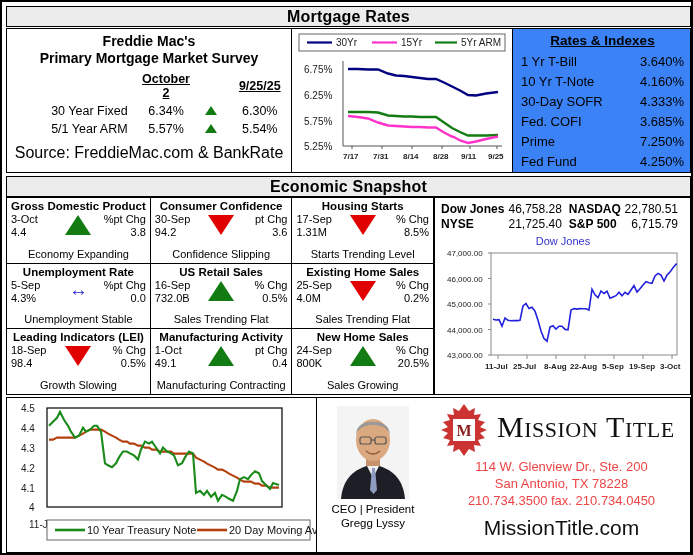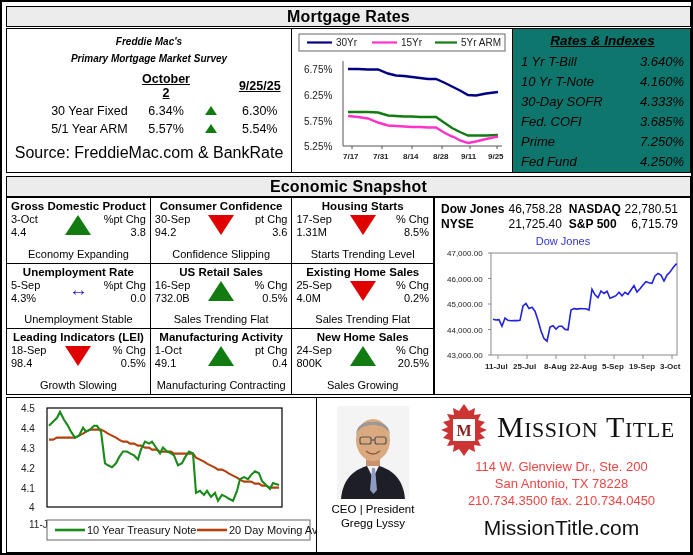--- a/index.html
+++ b/index.html
@@ -45,28 +45,27 @@
   }
   #chart-panel {
     width: 222px; height: 100%;
     border: 1px solid #000;
     background: #fff;
     position: relative;
   }
   #rates-panel {
     flex: 1; height: 100%;
     border: 1px solid #000; border-left: none;
-    background: #0f766e;
+    background: #3b82f6;
     padding: 4px 6px 6px 8px;
-    font-style: italic;
   }
 
   .pmms-title {
-    text-align: center; font-weight: bold; font-size: 10px;
-    line-height: 17px; color: #000; font-style: italic;
+    text-align: center; font-weight: bold; font-size: 14px;
+    line-height: 17px; color: #000;
   }
   table.pmms {
     width: 100%; border-collapse: collapse; margin-top: 3px;
     font-size: 12.5px; color: #000;
   }
   table.pmms td { padding: 2px 0; }
   .pmms-label { text-align: right; width: 46%; padding-right: 10px !important; }
   .pmms-cur   { text-align: center; width: 20%; }
   .pmms-arrow { text-align: center; width: 12%; }
   .pmms-prev  { text-align: center; width: 22%; }

